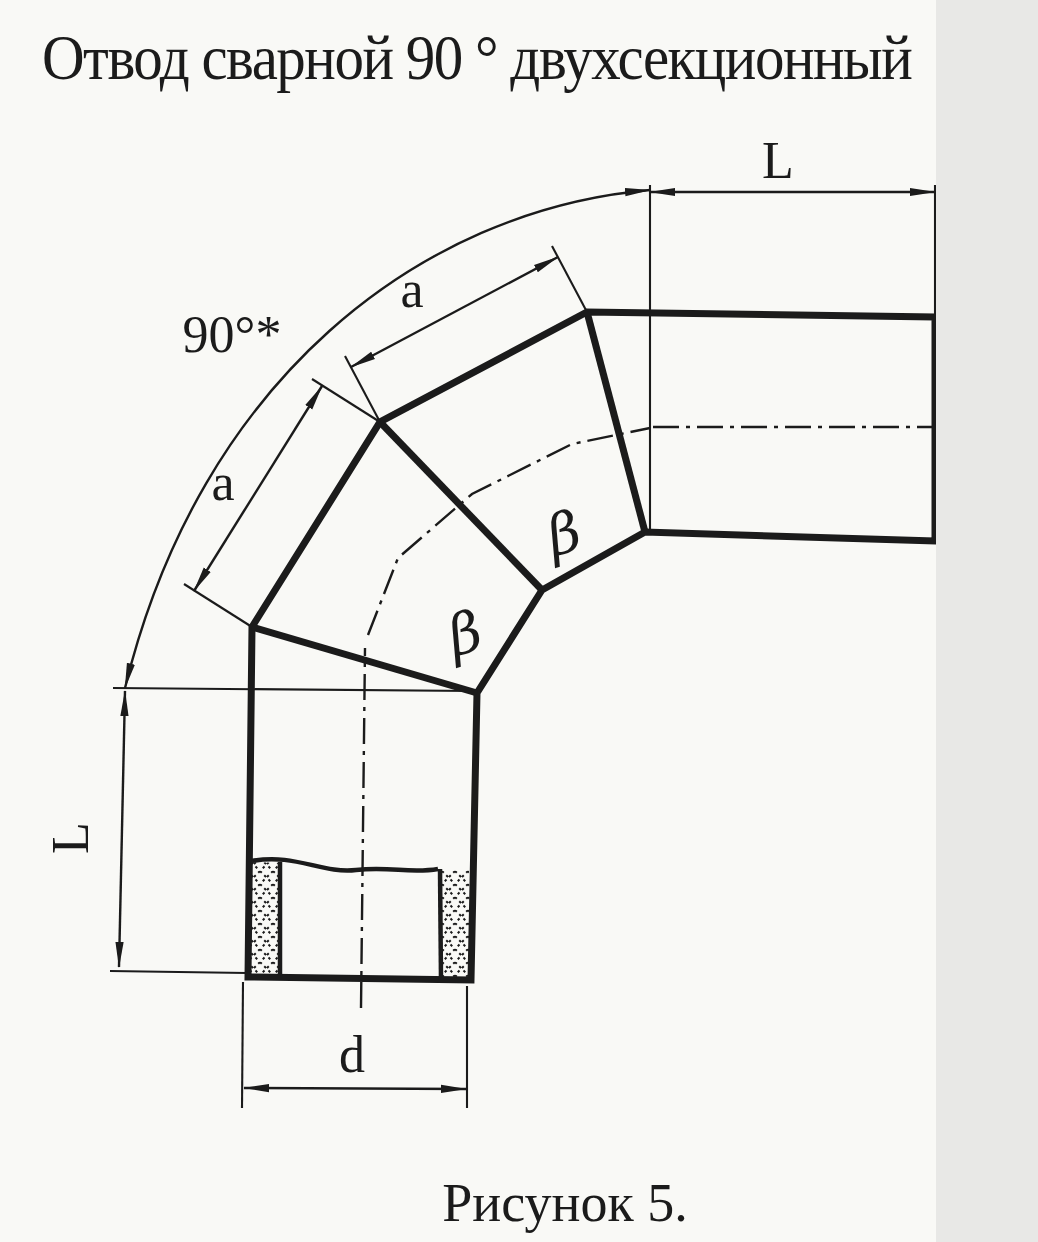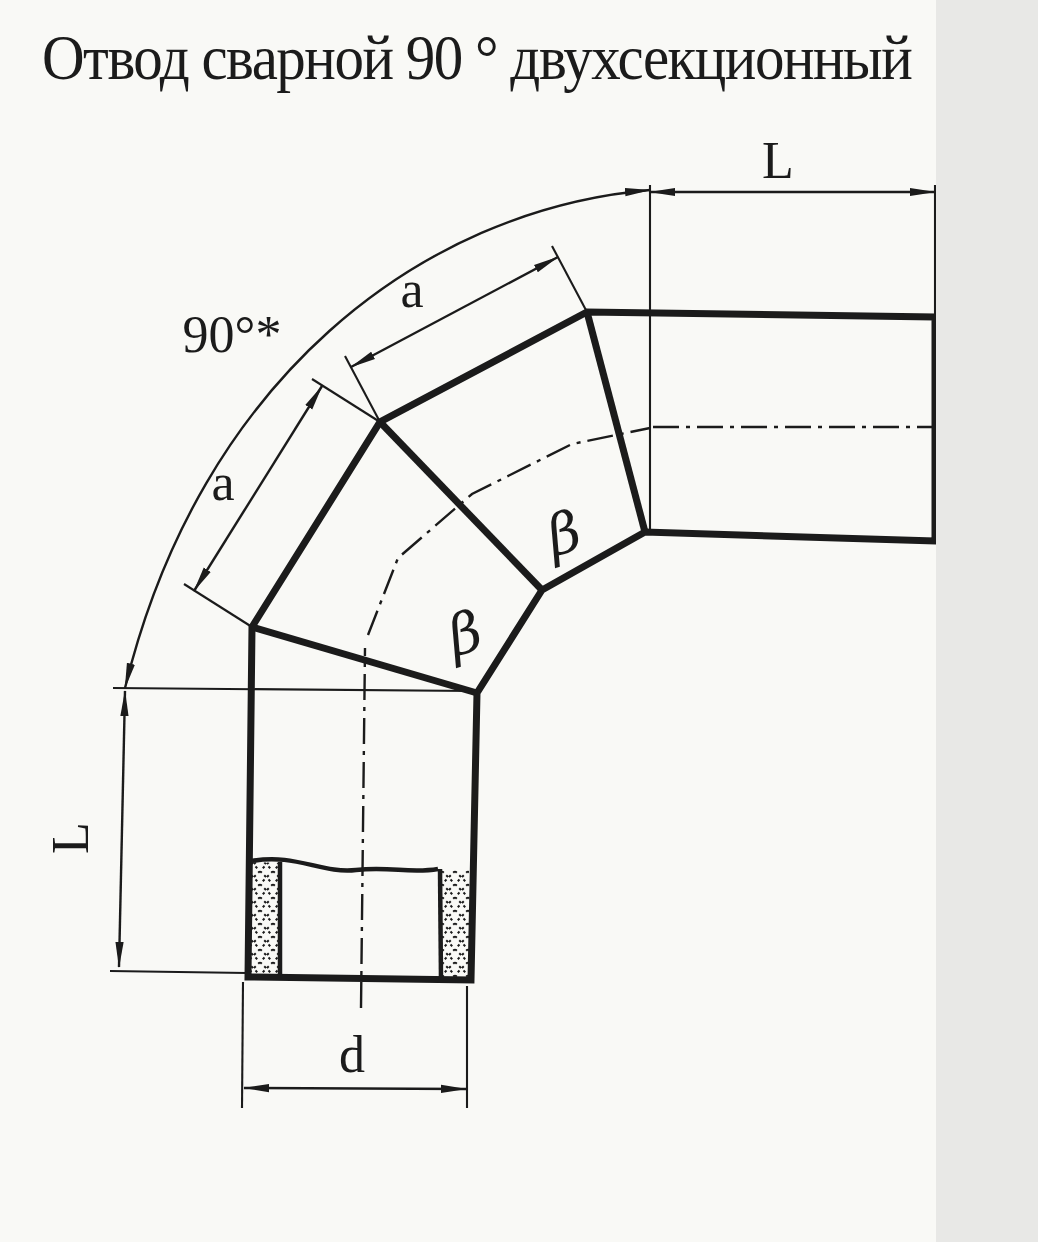--- a/index.html
+++ b/index.html
@@ -109,13 +109,14 @@
       <line class="mid" x1="440" y1="869" x2="441" y2="980" stroke-width="5"></line>
       <path class="mid" d="M252,861 C295,853 322,874 356,870 C391,866 409,874 438,869" stroke-width="4"></path>
     </g>
 
     <g>
       <text class="betatext" text-anchor="middle" transform="translate(470,652) rotate(-16)">β</text>
       <text class="betatext" text-anchor="middle" transform="translate(569,552) rotate(-16)">β</text>
     </g>
   </svg>
 
+  <div id="caption">Рисунок 5.</div>
 </div>
 
 </body></html>

